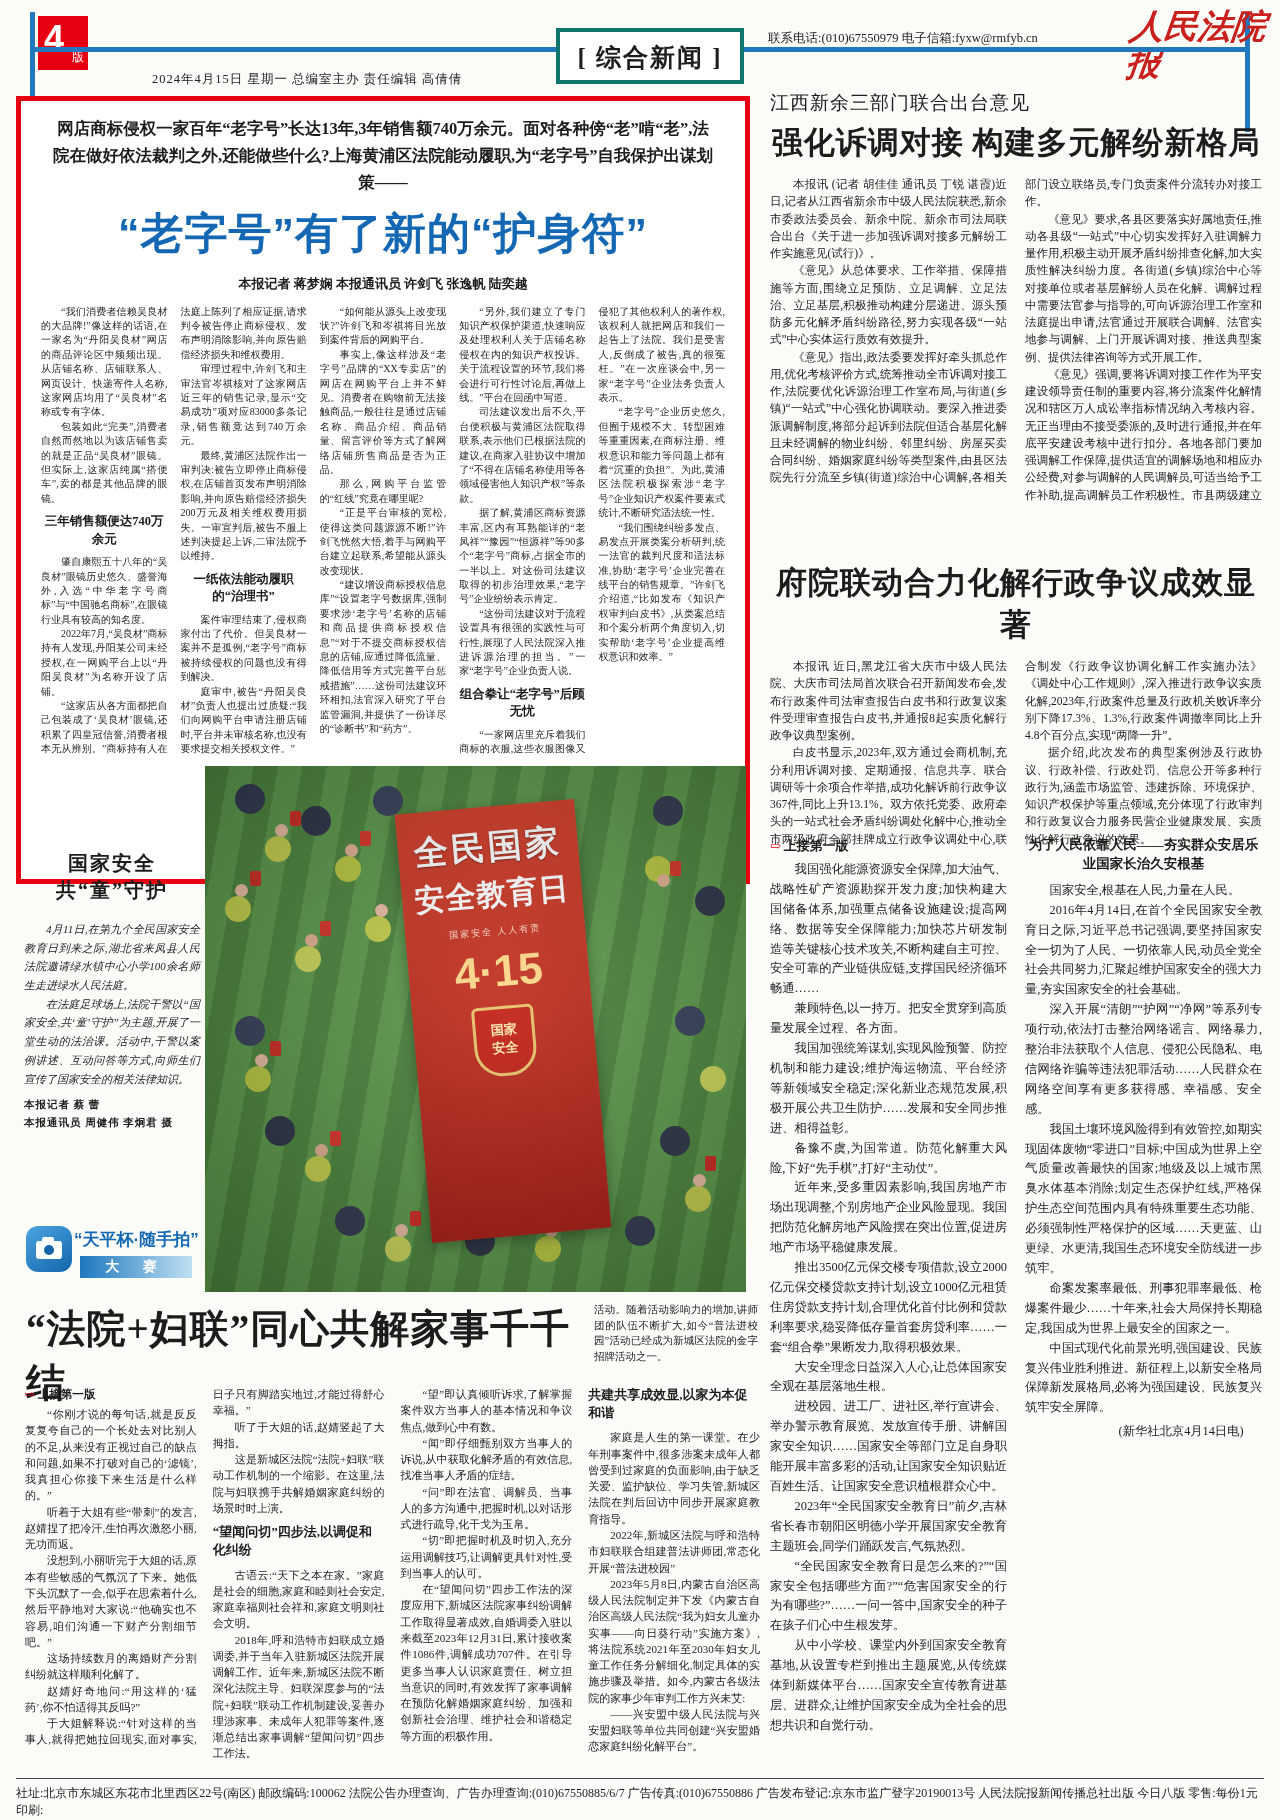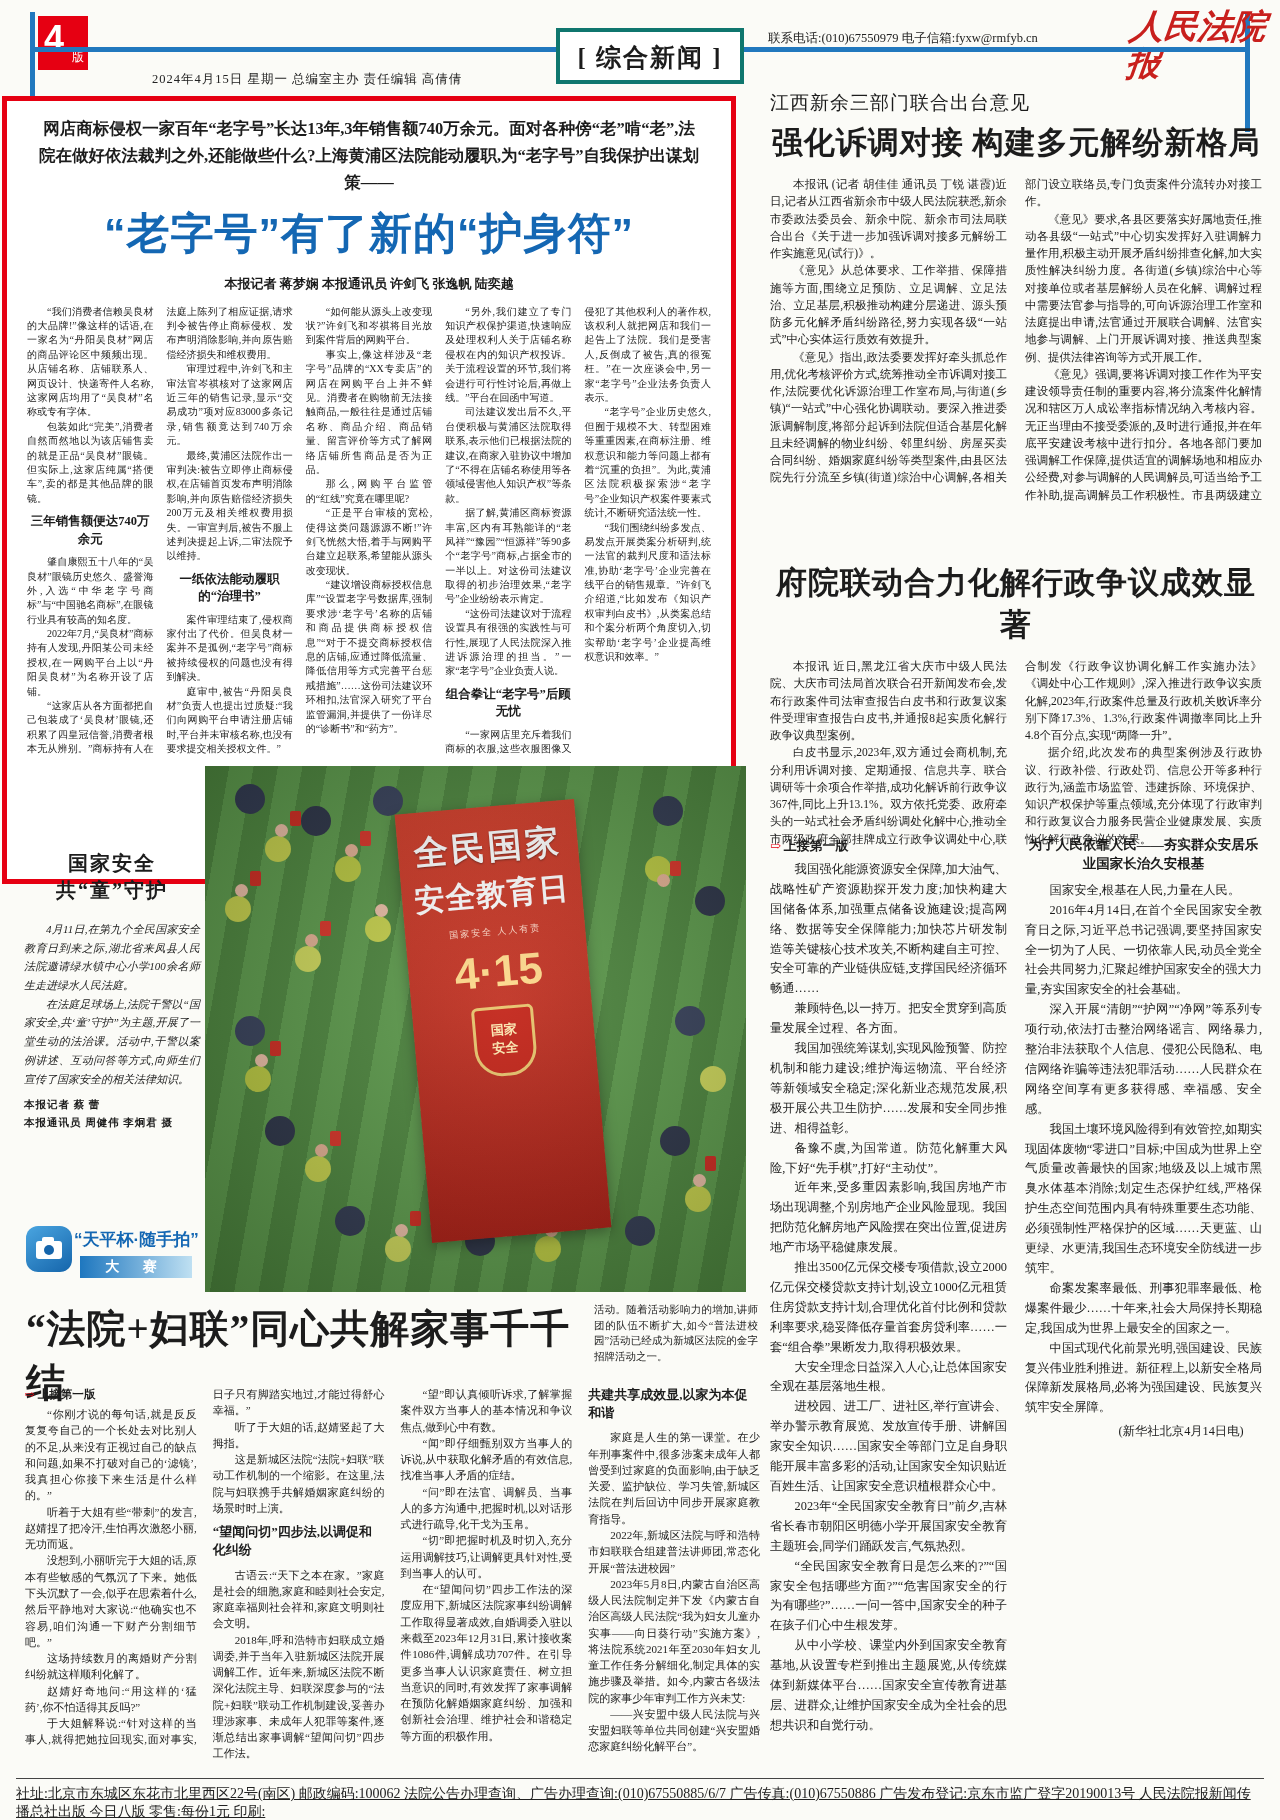--- a/index.html
+++ b/index.html
@@ -11,21 +11,21 @@
   .pageno { position:absolute; left:38px; top:16px; width:50px; height:54px; background:#e60012; color:#fff; }
   .pageno .num { position:absolute; left:6px; top:2px; font-size:36px; font-weight:bold; font-family:"Liberation Sans",sans-serif; }
   .pageno .ban { position:absolute; right:4px; bottom:4px; font-size:12px; }
   .dateline { position:absolute; left:152px; top:30px; font-size:12.5px; letter-spacing:1px; color:#222;margin-top:41px; }
   .contact  { position:absolute; left:768px; top:30px; font-size:12.5px; color:#222; }
   .masthead { position:absolute; left:1128px; top:8px; width:140px; font-size:34px; line-height:1.1; font-weight:bold; font-style:italic; color:#c8201d; transform:skewX(-6deg); }
   .hrule { position:absolute; left:30px; top:47px; width:1220px; height:5px; background:#2178be; }
   .section-badge { position:absolute; left:556px; top:28px; width:188px; height:56px; background:#fff; border:4px solid #0f766e; z-index:3; text-align:center; line-height:52px; font-size:25px; font-weight:bold; letter-spacing:2px; }
 
   
-  .leadbox { position:absolute; left:2px; top:96px; width:734px; height:788px; border:5px solid #e60012; background:#fff; }
+  .leadbox { position:absolute; left:16px; top:96px; width:734px; height:788px; border:5px solid #e60012; background:#fff; }
   .lead-intro { margin:14px 28px 0; text-align:center; font-size:16.5px; font-weight:bold; line-height:1.65; }
   .lead-headline { margin-top:8px; text-align:center; font-size:43px; font-weight:bold; color:#1467b3; font-family:"Liberation Sans","DejaVu Sans",sans-serif; letter-spacing:1px; }
   .lead-byline { margin-top:12px; text-align:center; font-size:13px; font-weight:bold; }
   .lead-body { margin:12px 20px 0; height:452px; overflow:hidden;
                column-count:5; column-gap:13px; column-fill:auto;
                font-size:10px; line-height:1.44; }
   .lead-body .sub { font-size:12.5px; }
 
   .para { text-indent:2em; text-align:justify; margin:0; }
   .sub { font-weight:bold; text-align:center; margin:7px 0; break-inside:avoid; line-height:1.4; }
@@ -88,21 +88,21 @@
                 500px 390px 0 0 #ce2b20, 465px 95px 0 0 #d83327; }
 
   
   .bot-headline { position:absolute; left:26px; top:1302px; width:560px; font-size:39px; font-weight:bold; letter-spacing:1px; }
   .side-text { position:absolute; left:594px; top:1302px; width:164px; height:76px; overflow:hidden; font-size:10.5px; line-height:1.48; text-align:justify; }
   .bot-body { position:absolute; left:25px; top:1386px; width:735px; height:378px; overflow:hidden;
               column-count:4; column-gap:16px; column-fill:auto; font-size:11px; line-height:1.48; text-align:justify; }
   .bot-body .sub { text-align:left; font-size:13px; text-indent:0; }
 
   
-  .footer { position:absolute; left:16px; top:1778px; width:1248px; border-top:1px solid #444; padding-top:6px; font-size:14px; color:#222; letter-spacing:0;text-decoration:underline; }
+  .footer { position:absolute; left:16px; top:1778px; width:1248px; border-top:1px solid #444; padding-top:6px; font-size:12px; color:#222; letter-spacing:0; }
 </style>
 </head>
 <body>
 
 <div class="page">
 
   <div class="vbar" style="left:30px"></div>
   <div class="vbar" style="left:1245px"></div>
   <div class="pageno">
     <span class="num">4</span>

